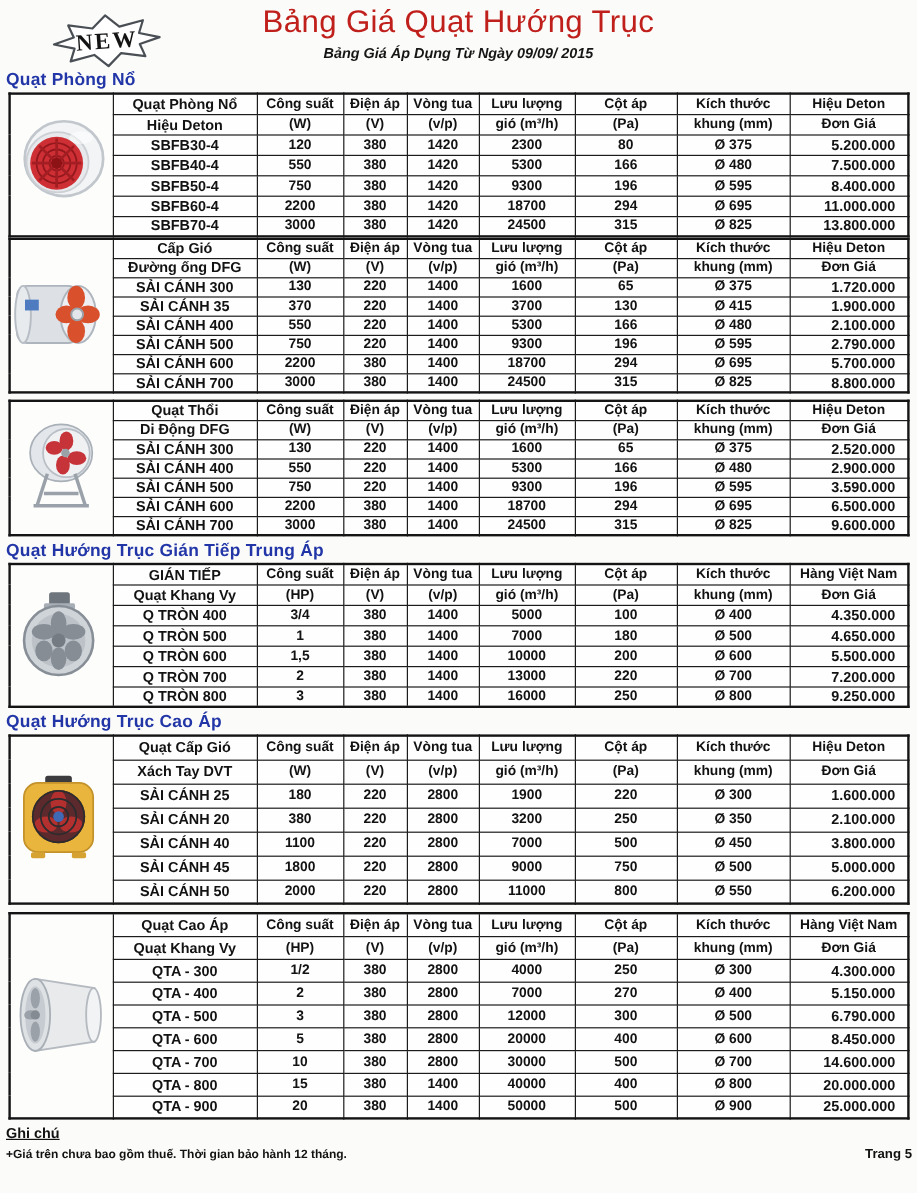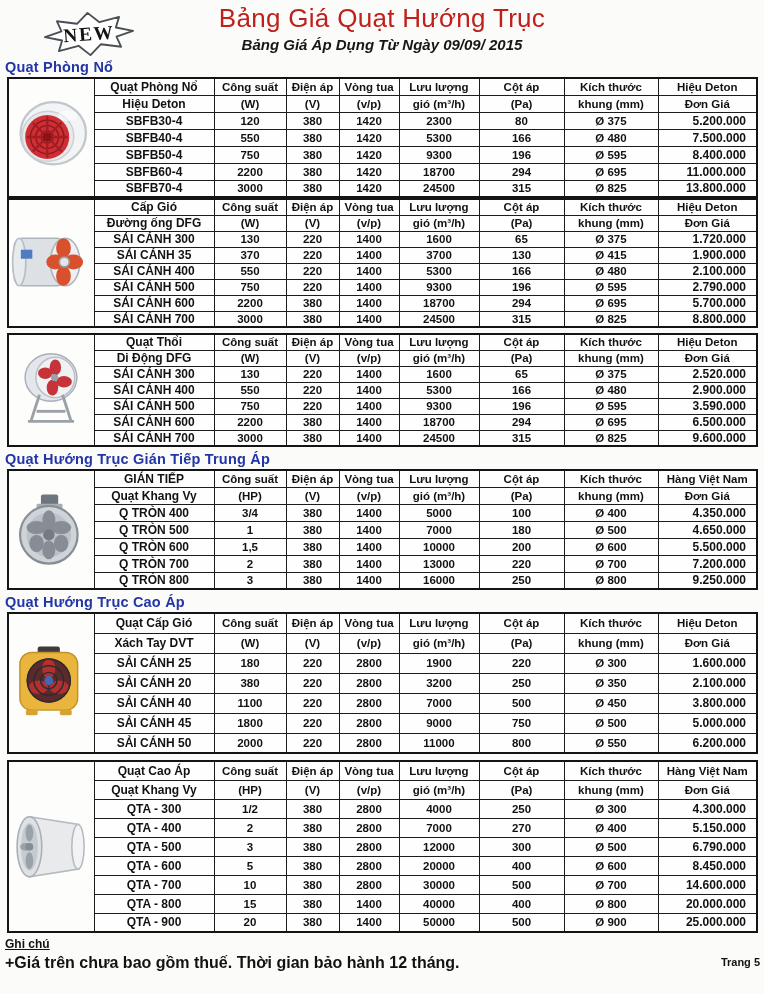--- a/index.html
+++ b/index.html
@@ -9,21 +9,21 @@
     font-family:"Liberation Sans","DejaVu Sans",sans-serif;
     color:#121212;
     position:relative;
     overflow:hidden;
   }
   .page-title {
     text-align:center; font-size:26px; font-weight:normal; color:#c0201c;
     line-height:30px; margin-top:3px; letter-spacing:.3px;
   }
   .page-subtitle {
-    text-align:center; font-size:15px; font-weight:bold; font-style:italic;
+    text-align:center; font-size:12px; font-weight:bold; font-style:italic;
     color:#161616; line-height:21px; margin-top:1px;
   }
   .new-badge { position:absolute; left:18px; top:11px; width:142px; height:46px; }
   .new-badge text {
     font-family:"Liberation Serif","DejaVu Serif",serif;
     font-size:21px; font-weight:bold; letter-spacing:2px; fill:#141414;
   }
   .section-heading {
     color:#2236a8; font-weight:bold; font-size:14.5px;
     line-height:16px; margin:4px 0 2px 5px; letter-spacing:.2px;
@@ -55,21 +55,21 @@
   .t2 tr{height:16px}
   .t3 tr{height:16px} .t3{margin-top:5px}
   .t4 tr{height:17px}
   .t5 tr{height:20px}
   .t6 tr{height:19px} .t6{margin-top:6px}
   .notes { margin:3px 0 0 5px; }
   .notes-title {
     font-weight:bold; font-size:12px; text-decoration:underline; line-height:16px;
   }
   .notes-row { display:flex; justify-content:space-between; margin-top:3px; }
-  .notes-text { font-size:16px; font-weight:bold; line-height:15px; }
+  .notes-text { font-size:10px; font-weight:bold; line-height:15px; }
   .page-number { font-size:11px; font-weight:bold; line-height:15px; margin-right:4px; }
 </style>
 </head>
 <body>
 
 <div class="page">
 
   <svg class="new-badge" viewBox="0 0 100 50">
     <g transform="rotate(-4 50 25)">
       <polygon points="98,25 79.6,30 83.9,41.3 62.2,37 50,48 37.8,37 16.1,41.3 20.4,30 2,25 20.4,20 16.1,8.7 37.8,13 50,2 62.2,13 83.9,8.7 79.6,20" fill="#ffffff" stroke="#4a4f55" stroke-width="2" stroke-linejoin="round"></polygon>

